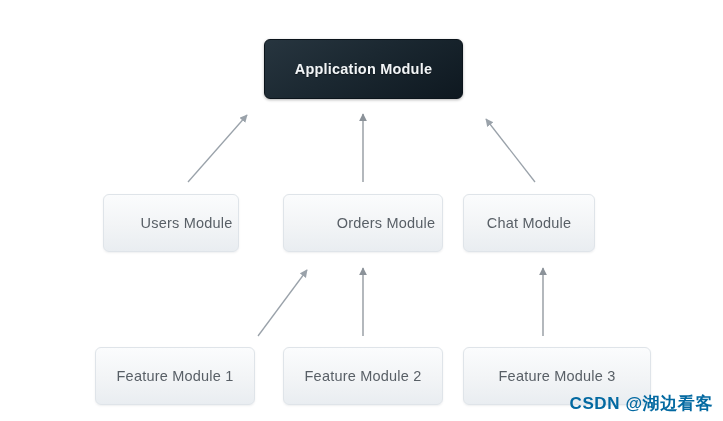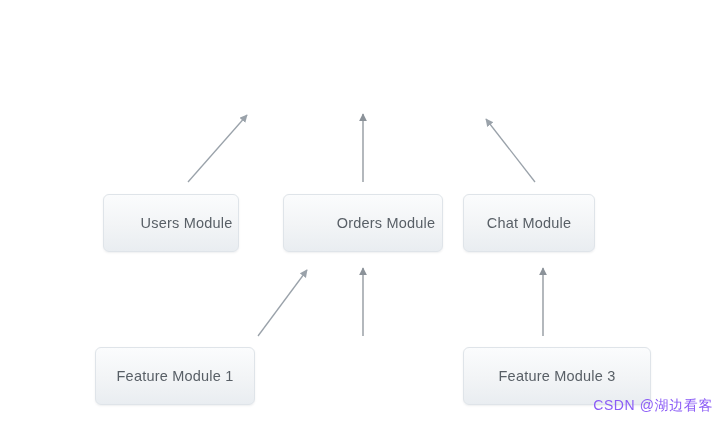--- a/index.html
+++ b/index.html
@@ -47,24 +47,25 @@
   .node.plain-node {
     background: linear-gradient(180deg, #fbfcfd 0%, #f2f4f6 55%, #e9edf1 100%);
     color: #585f66;
     border: 1px solid #dfe4e9;
     box-shadow: 0 1px 2px rgba(120,130,140,0.13);
   }
   .watermark {
     position: absolute;
     right: 10px;
     bottom: 6px;
-    font-size: 14px;
-    color: #8b5cf6;
+    font-size: 17px;
+    color: #0369a1;
     letter-spacing: 0.6px;
     white-space: nowrap;
+    font-weight: bold;
   }
 </style>
 </head>
 <body>
 
 <div id="diagram-root">
 
   <svg class="arrow-layer" viewBox="0 0 723 421" width="723" height="421">
     <defs>
       <marker id="ah-light" markerWidth="7" markerHeight="7" refX="5.4" refY="3" orient="auto" markerUnits="strokeWidth">
@@ -81,37 +82,43 @@
 
     <line x1="535" y1="182" x2="486" y2="119" stroke="#9aa2aa" stroke-width="1.3" marker-end="url(#ah-light)"></line>
 
     <line x1="258" y1="336" x2="307" y2="270" stroke="#9aa2aa" stroke-width="1.3" marker-end="url(#ah-light)"></line>
 
     <line x1="363" y1="336" x2="363" y2="268" stroke="#8b9299" stroke-width="1.3" marker-end="url(#ah-dark)"></line>
 
     <line x1="543" y1="336" x2="543" y2="268" stroke="#8b9299" stroke-width="1.3" marker-end="url(#ah-dark)"></line>
   </svg>
 
+  <div class="node root-node" style="left:264px; top:39px; width:199px; height:60px;">
+    <span>Application Module</span>
+  </div>
 
   <div class="node plain-node" style="left:103px; top:194px; width:136px; height:58px;padding-left:31px;">
     <span>Users Module</span>
   </div>
 
   <div class="node plain-node" style="left:283px; top:194px; width:160px; height:58px;padding-left:46px;">
     <span>Orders Module</span>
   </div>
 
   <div class="node plain-node" style="left:463px; top:194px; width:132px; height:58px;">
     <span>Chat Module</span>
   </div>
 
   <div class="node plain-node" style="left:95px; top:347px; width:160px; height:58px;">
     <span>Feature Module 1</span>
   </div>
 
+  <div class="node plain-node" style="left:283px; top:347px; width:160px; height:58px;">
+    <span>Feature Module 2</span>
+  </div>
 
   <div class="node plain-node" style="left:463px; top:347px; width:188px; height:58px;">
     <span>Feature Module 3</span>
   </div>
 
   <div class="watermark">CSDN @湖边看客</div>
 
 </div>
 
 </body></html>

